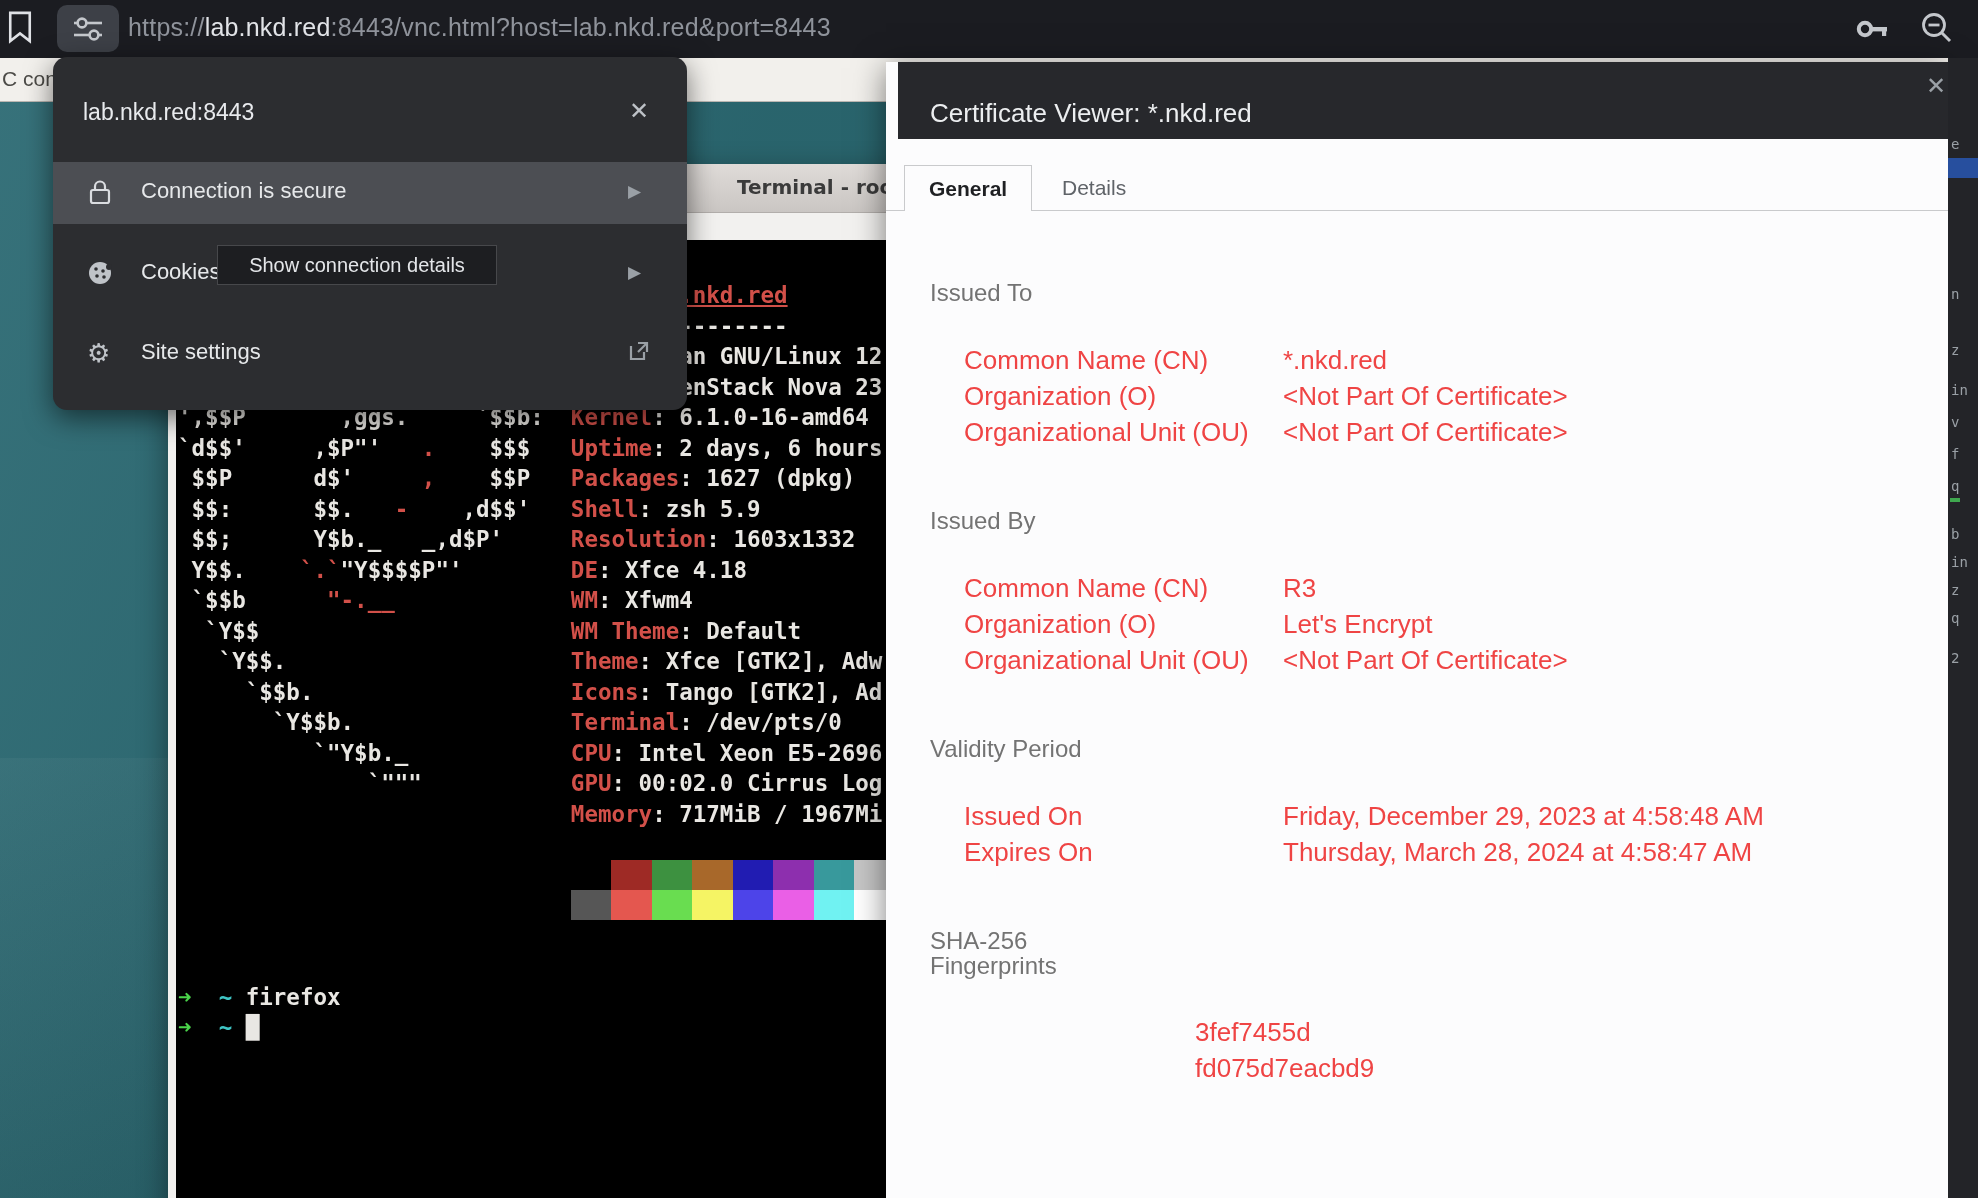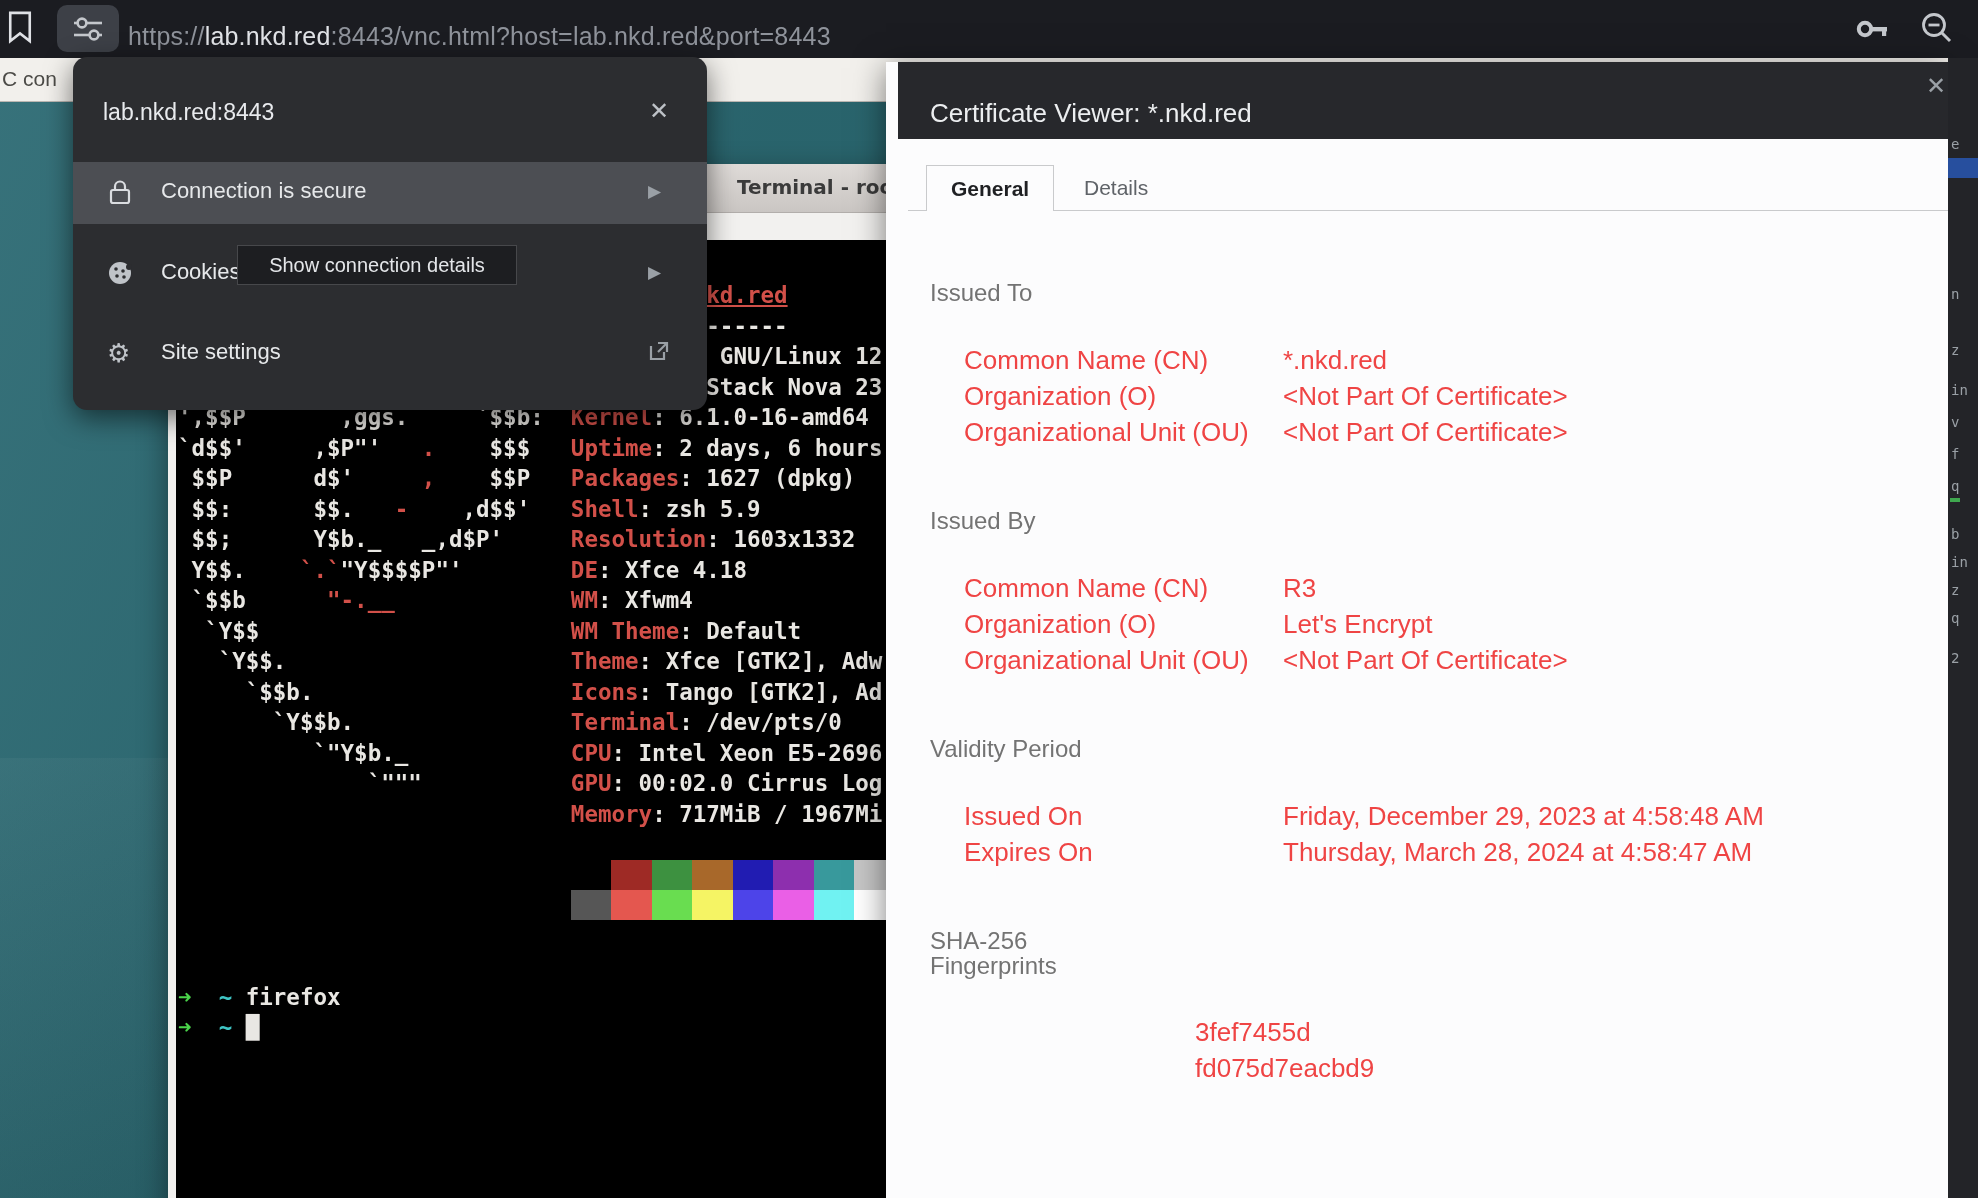--- a/index.html
+++ b/index.html
@@ -4,21 +4,21 @@
 <style>
   html,body{margin:0;padding:0;background:#000;}
   #screen{position:relative;width:1978px;height:1198px;overflow:hidden;
           font-family:"Liberation Sans",sans-serif;background:#1c1d22;}
 
   
   .toolbar{position:absolute;left:0;top:0;width:100%;height:58px;background:#1b1c21;}
   .bm-icon{position:absolute;left:7px;top:9px;width:26px;height:36px;}
   .siteinfo-btn{position:absolute;left:57px;top:5px;width:62px;height:47px;border-radius:10px;background:#3d4047;}
   .siteinfo-btn svg{position:absolute;left:15px;top:9px;}
-  .urlbar{position:absolute;left:128px;top:22px;font-size:25px;color:#8f939b;letter-spacing:.2px;white-space:nowrap;}
+  .urlbar{position:absolute;left:128px;top:13px;font-size:25px;color:#8f939b;letter-spacing:.2px;white-space:nowrap;}
   .urlbar .host{color:#e2e4e8;}
   .key-icon{position:absolute;left:1855px;top:13px;}
   .zoomout-icon{position:absolute;left:1918px;top:10px;}
 
   
   .page{position:absolute;left:0;top:58px;width:100%;height:1140px;background:#2c6a73;}
   .page-strip{position:absolute;left:0;top:0;width:100%;height:43px;background:#f2f0ec;border-bottom:1px solid #bbb7b2;}
   .page-strip span{position:absolute;left:2px;top:9px;font-size:21px;color:#4c4b47;}
   .facet1{position:absolute;left:0;top:44px;width:900px;height:1100px;
           background:linear-gradient(115deg,rgba(255,255,255,.05),rgba(0,0,0,.06) 55%);}
@@ -33,39 +33,39 @@
   .term-title span{position:absolute;left:569px;top:11px;font:bold 20px "DejaVu Sans",sans-serif;color:#3b3b3b;white-space:nowrap;}
   .term-screen{position:absolute;left:8px;top:76px;width:996px;height:973px;background:#000;overflow:hidden;}
   .t-lines{position:absolute;left:2px;top:40px;}
   .t-line{height:30.5px;white-space:pre;font:bold 22.5px/30.5px "DejaVu Sans Mono","DejaVu Sans",monospace;color:#e9e7e3;}
   .t-w{color:#e9e7e3;} .t-r{color:#d25049;} .t-g{color:#4ad44a;} .t-c{color:#3fc4c4;}
   .t-u{text-decoration:underline;}
   .pb{display:inline-block;width:40.5px;height:30px;vertical-align:top;}
 
   
   .dropdown{position:absolute;left:53px;top:57px;width:634px;height:353px;background:#2c2d30;
-            border-radius:14px;box-shadow:0 8px 28px rgba(0,0,0,.55);margin-left:20px;}
+            border-radius:14px;box-shadow:0 8px 28px rgba(0,0,0,.55);}
   .dd-host{position:absolute;left:30px;top:42px;font-size:23px;color:#e8eaed;}
   .dd-close{position:absolute;left:576px;top:40px;font-size:24px;color:#bdc1c6;cursor:default;}
   .dd-row{position:absolute;left:0;width:634px;height:62px;}
   .dd-row.hl{background:#4c4e53;}
   .dd-row .ico{position:absolute;left:34px;top:17px;width:26px;height:26px;color:#bfc3c8;}
   .dd-row .lbl{position:absolute;left:88px;top:16px;font-size:22px;color:#e6e8ea;white-space:nowrap;}
   .dd-row .chev{position:absolute;left:575px;top:19px;color:#9aa0a6;font-size:17px;}
   .gear-glyph{font-size:26px;line-height:26px;color:#bfc3c8;}
   .tooltip{position:absolute;left:164px;top:188px;width:278px;height:38px;background:#1d1e21;
            border:1px solid #47484b;color:#e4e6e9;font-size:20px;text-align:center;line-height:38px;z-index:5;white-space:nowrap;}
 
   
   .dialog{position:absolute;left:886px;top:62px;width:1062px;height:1136px;background:#fcfcfd;
           box-shadow:0 6px 30px rgba(0,0,0,.5);}
   .dlg-head{position:absolute;left:12px;top:0;width:100%;height:77px;background:#27282c;}
   .dlg-title{position:absolute;left:32px;top:36px;font-size:26px;color:#eceef0;white-space:nowrap;}
   .dlg-close{position:absolute;left:1040px;top:10px;font-size:24px;color:#9aa0a6;}
-  .tabbar{position:absolute;left:0;top:103px;width:100%;height:46px;margin-left:22px;}
+  .tabbar{position:absolute;left:0;top:103px;width:100%;height:46px;}
   .tabbar .rule{position:absolute;left:0;top:45px;width:100%;height:1px;background:#c9cacc;}
   .tab{position:absolute;top:0;height:45px;font-size:21px;line-height:45px;padding:0 24px;}
   .tab.active{left:18px;background:#fcfcfd;border:1px solid #c9cacc;border-bottom:none;color:#1f2023;font-weight:bold;z-index:2;}
   .tab.inactive{left:152px;color:#5f6368;}
   .sec{position:absolute;left:40px;right:24px;}
   .sec h3{margin:4px;font-size:24px;font-weight:500;color:#737373;line-height:25px;}
   .sec .rows{margin-left:38px;margin-top:37px;}
   .sec .row{font-size:26px;line-height:36px;color:#ef4444;white-space:nowrap;}
   .sec .row .lbl{display:inline-block;width:319px;}
   .sec.fp .row .lbl{width:231px;}

